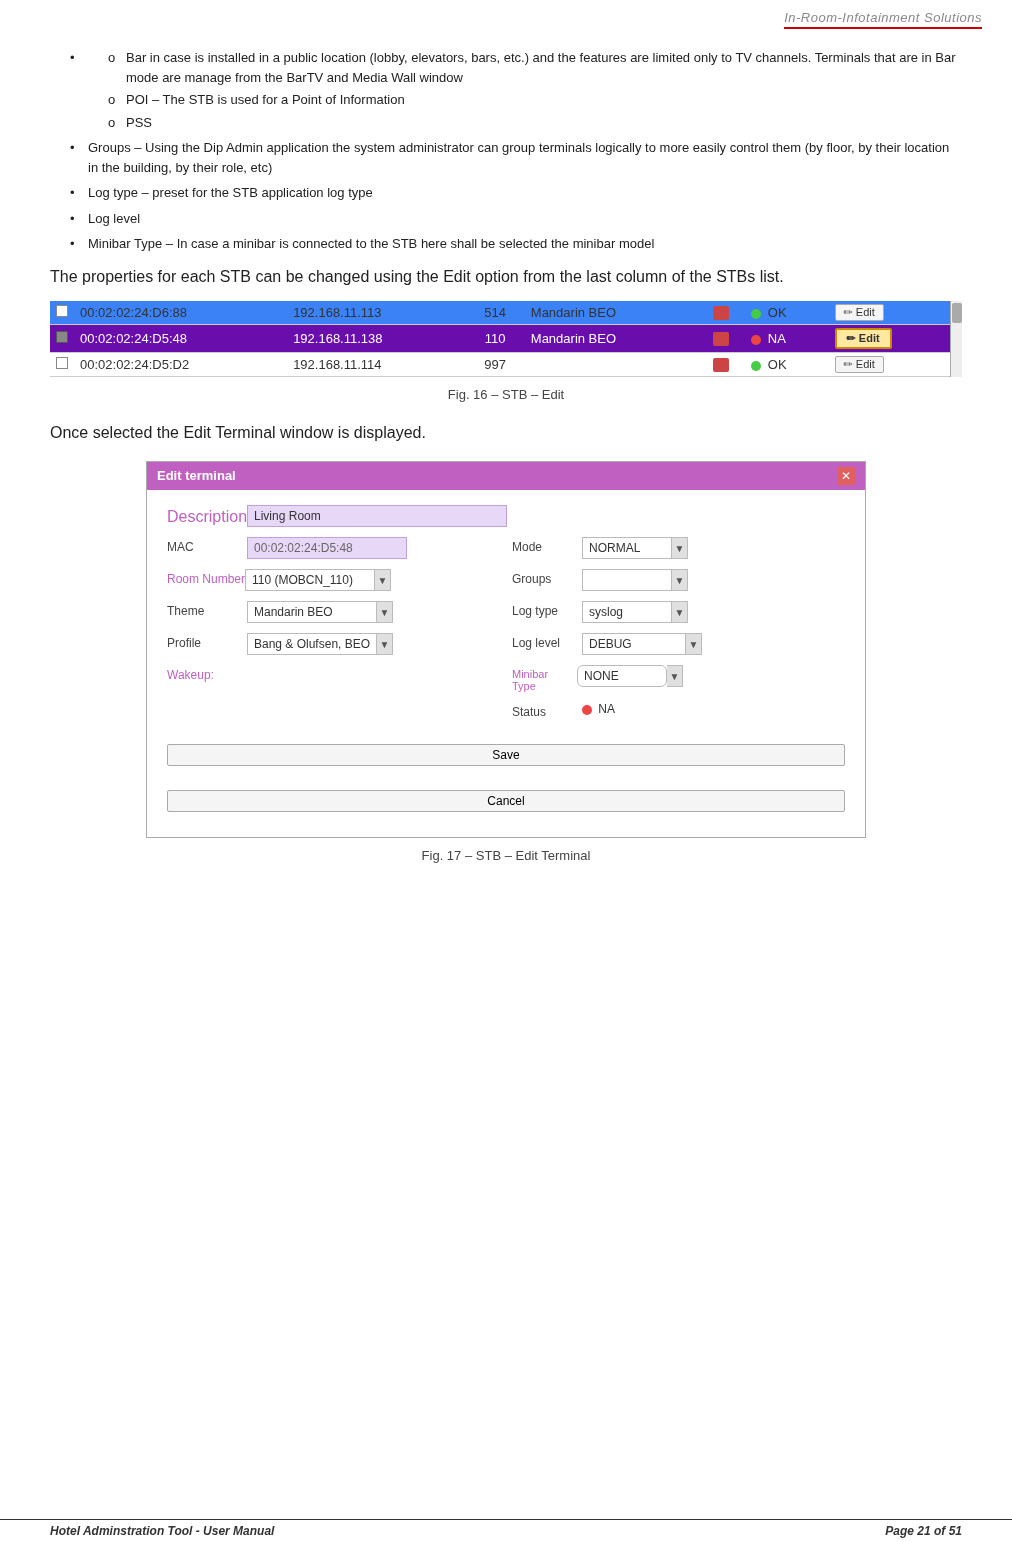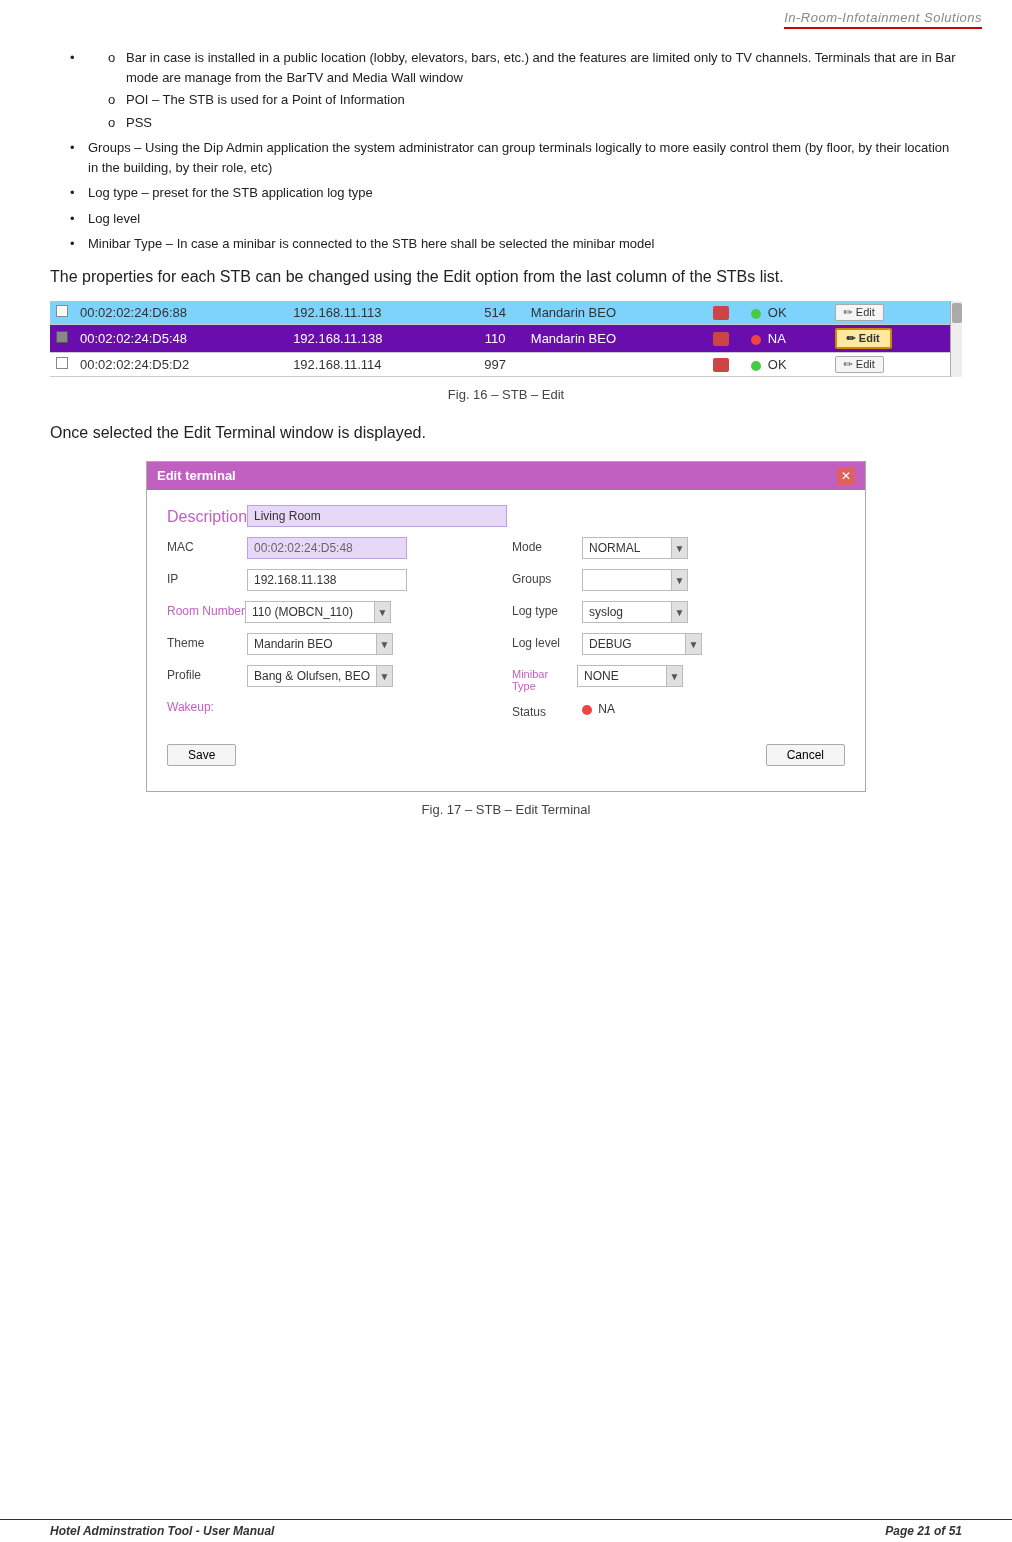--- a/index.html
+++ b/index.html
@@ -103,21 +103,21 @@
       border-collapse: collapse;
     }
     .stb-table tr {
       border-bottom: 1px solid #ccc;
     }
     .stb-table td {
       padding: 3px 6px;
       vertical-align: middle;
       white-space: nowrap;
     }
-    .stb-table tr.row-normal { background: #7dd3fc; color: #333; }
+    .stb-table tr.row-normal { background: #3b82f6; color: #333; }
     .stb-table tr.row-selected { background: #6a0dad; color: #fff; }
     .stb-table tr.row-normal2 { background: #fff; color: #333; }
 
     .checkbox-cell {
       width: 16px;
     }
     .checkbox-box {
       width: 12px; height: 12px;
       border: 1px solid #888;
       display: inline-block;
@@ -298,23 +298,24 @@
       padding-top: 3px;
     }
     .col-right-label-red {
       color: #c060c0;
       min-width: 70px;
       font-size: 12px;
       padding-top: 3px;
     }
     .dialog-footer {
       display: flex;
-      justify-content: space-between;
+      justify-content: center;
       gap: 24px;
       padding: 15px 0 10px 0;
+      flex-direction: column;
     }
     .btn-save {
       padding: 3px 20px;
       background: #f5f5f5;
       border: 1px solid #aaa;
       font-size: 12px;
       cursor: pointer;
       border-radius: 2px;
     }
     .btn-cancel {
@@ -470,24 +471,20 @@
 
         <div class="dialog-two-col">
 
           <div class="dialog-col">
 
             <div class="dialog-row">
               <span class="dialog-label-dark">MAC</span>
               <input type="text" class="dialog-input dialog-input-medium mac-input" value="00:02:02:24:D5:48" style="">
             </div>
 
-            <div class="dialog-row">
-              <span class="dialog-label-dark">IP</span>
-              <input type="text" class="dialog-input dialog-input-medium" value="192.168.11.138" style="">
-            </div>
 
             <div class="dialog-row">
               <span class="dialog-label col-right-label-red">Room Number</span>
               <div class="input-with-arrow">
                 <input type="text" class="dialog-input" style="width: 130px;" value="110 (MOBCN_110)">
                 <span class="dialog-select-arrow">▼</span>
               </div>
             </div>
 
             <div class="dialog-row">
@@ -541,21 +538,21 @@
               <span class="col-right-label">Log level</span>
               <div class="input-with-arrow">
                 <input type="text" class="dialog-input" style="width: 104px;" value="DEBUG">
                 <span class="dialog-select-arrow">▼</span>
               </div>
             </div>
 
             <div class="dialog-row">
               <span class="col-right-label-red" style="min-width:65px;font-size:11px;">Minibar<br>Type</span>
               <div class="input-with-arrow">
-                <input type="text" class="dialog-input" style="width: 90px;" value="NONE">
+                <input type="text" class="dialog-input" style="width: 90px; border-radius: 6px;" value="NONE">
                 <span class="dialog-select-arrow">▼</span>
               </div>
             </div>
 
             <div class="dialog-row">
               <span class="col-right-label">Status</span>
               <span class="status-na">
                 <span class="status-dot-na-small"></span>
                 <span>NA</span>
               </span>

